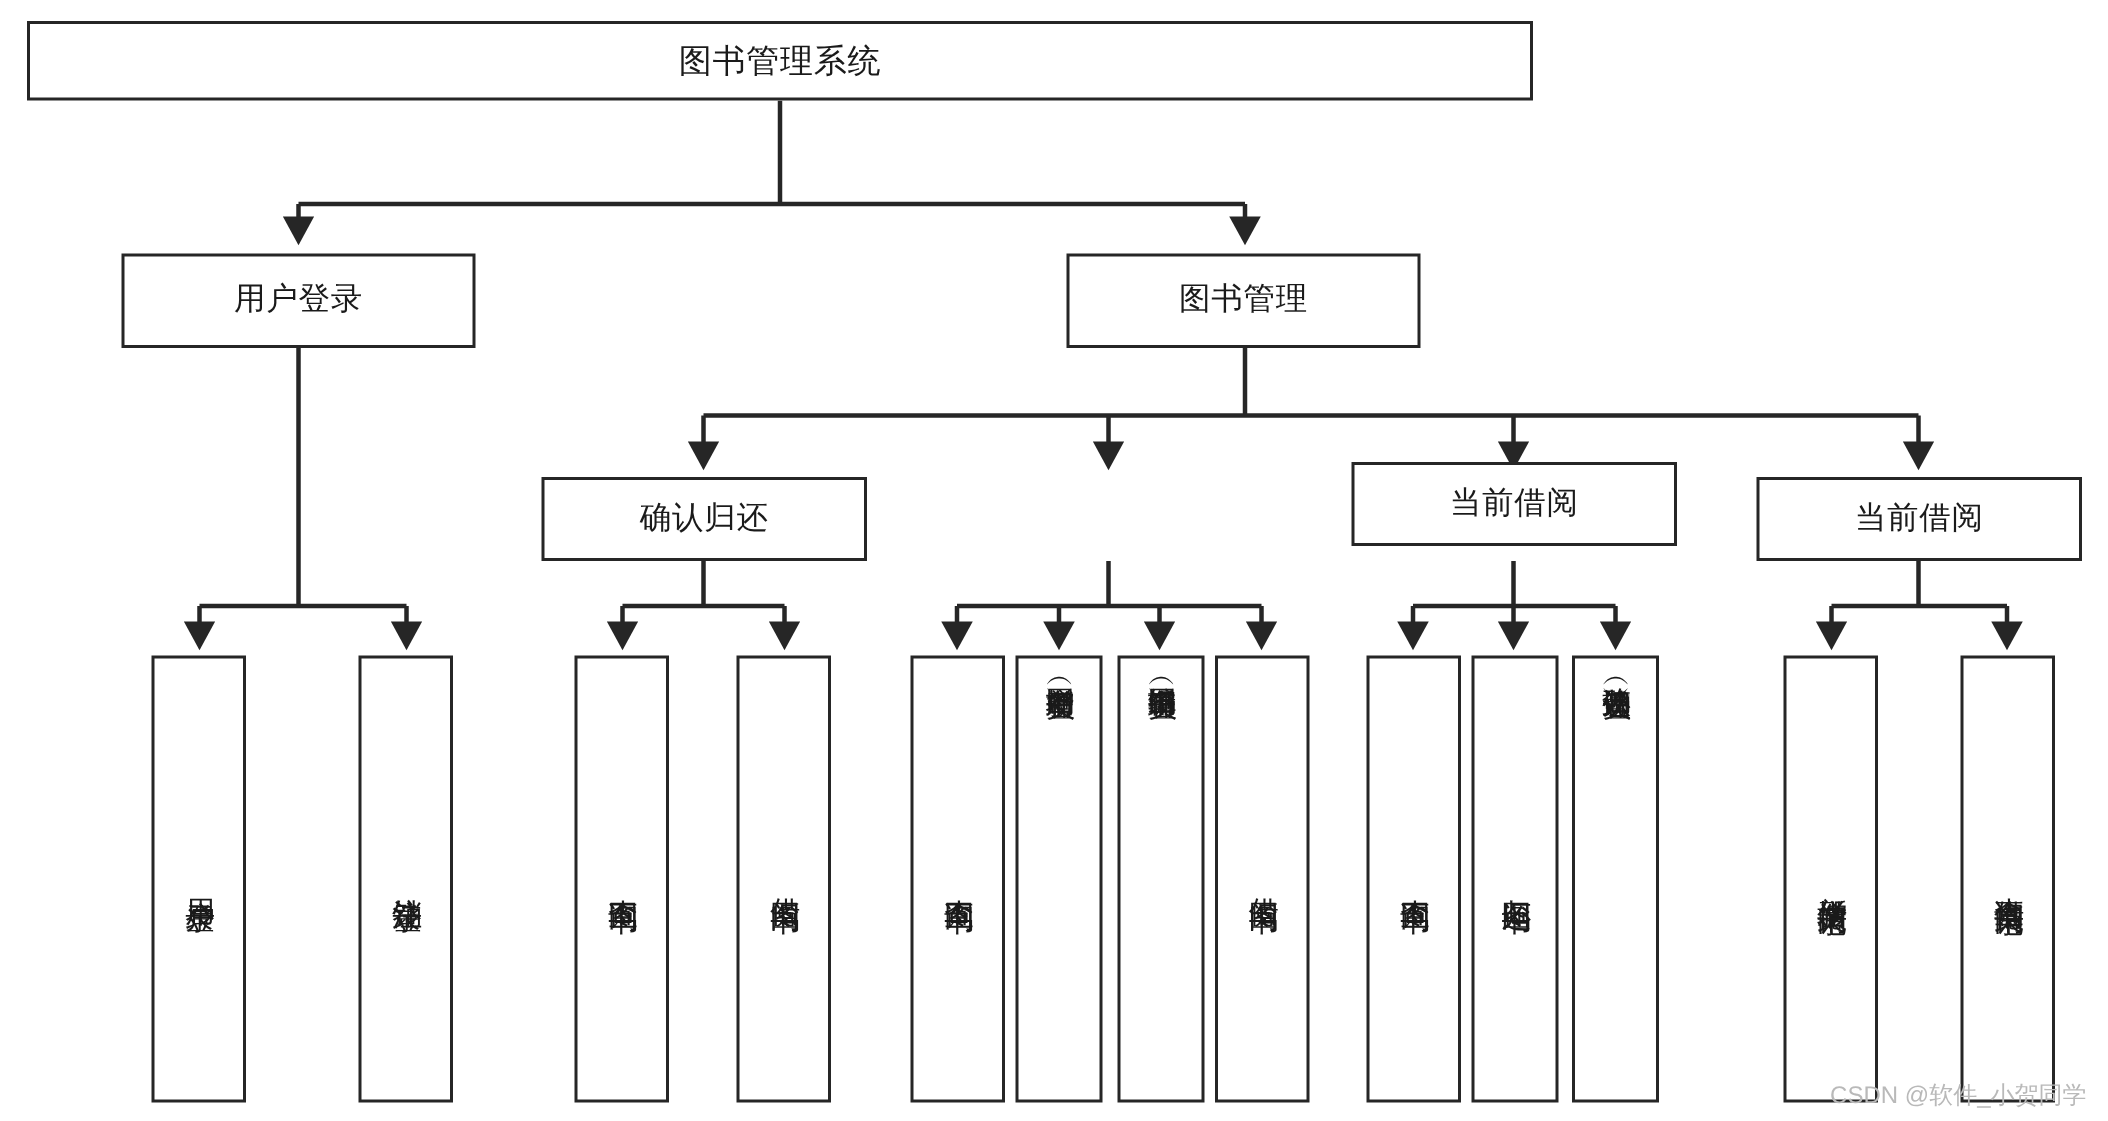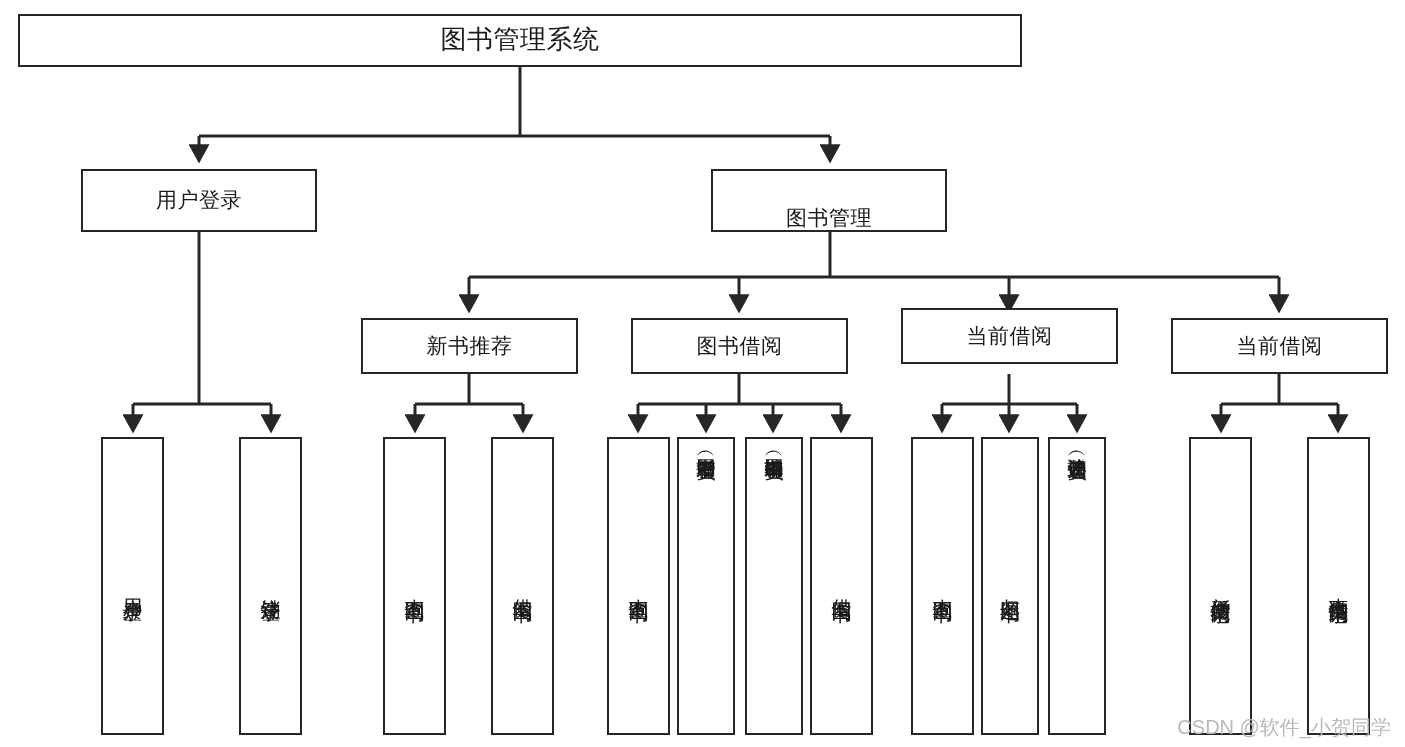--- a/index.html
+++ b/index.html
@@ -43,22 +43,21 @@
     line-height: 1.08;
     letter-spacing: 0.5px;
     white-space: nowrap;
   }
 
   
   .node.h .label {
     font-size: 21px;
   }
   .node.root .label {
-    font-size: 26px;
-    font-family: Liberation Serif, serif;
+    font-size: 22px;
   }
 
   
   .node.v {
     align-items: center;
     justify-content: center;
     padding: 4px 0;
   }
   .node.v .label {
     writing-mode: vertical-rl;
@@ -74,21 +73,21 @@
   }
   .node.v.long .label {
     font-size: 19px;
     letter-spacing: 0.5px;
   }
 
   #watermark {
     position: absolute;
     right: 14px;
     bottom: 6px;
-    font-size: 20px;
+    font-size: 16px;
     color: #b9b9b9;
     z-index: 5;
     white-space: nowrap;
   }
 </style>
 </head>
 <body>
 
 <div id="diagram">
 
@@ -142,29 +141,26 @@
     </g>
   </svg>
 
   <div class="node h root" style="left:18px; top:14px; width:1004px; height:53px;">
     <span class="label">图书管理系统</span>
   </div>
 
   <div class="node h" style="left:81px; top:169px; width:236px; height:63px;">
     <span class="label">用户登录</span>
   </div>
-  <div class="node h" style="left:711px; top:169px; width:236px; height:63px;align-items:flex-end;">
+  <div class="node h" style="left:711px; top:169px; width:236px; height:63px;">
     <span class="label">图书管理</span>
   </div>
 
   <div class="node h" style="left:361px; top:318px; width:217px; height:56px;">
-    <span class="label">新书推荐</span>
-  </div>
-  <div class="node h" style="left:631px; top:318px; width:217px; height:56px;">
-    <span class="label">图书借阅</span>
+    <span class="label">确认归还</span>
   </div>
   <div class="node h" style="left:901px; top:308px; width:217px; height:56px;">
     <span class="label">当前借阅</span>
   </div>
   <div class="node h" style="left:1171px; top:318px; width:217px; height:56px;">
     <span class="label">当前借阅</span>
   </div>
 
   <div class="node v" style="left:101px; top:437px; width:63px; height:298px;">
     <span class="label">用户登录</span>

